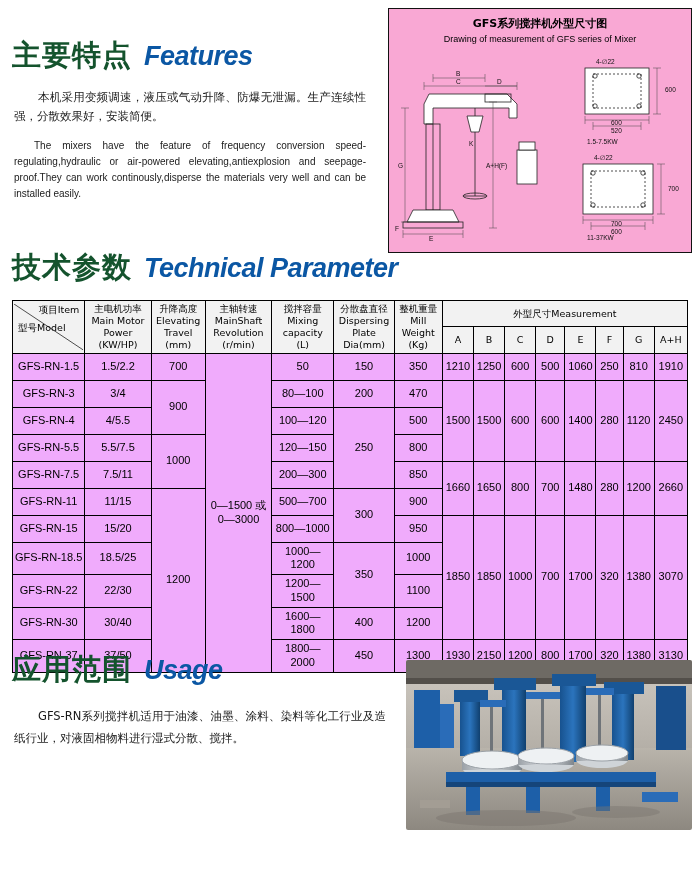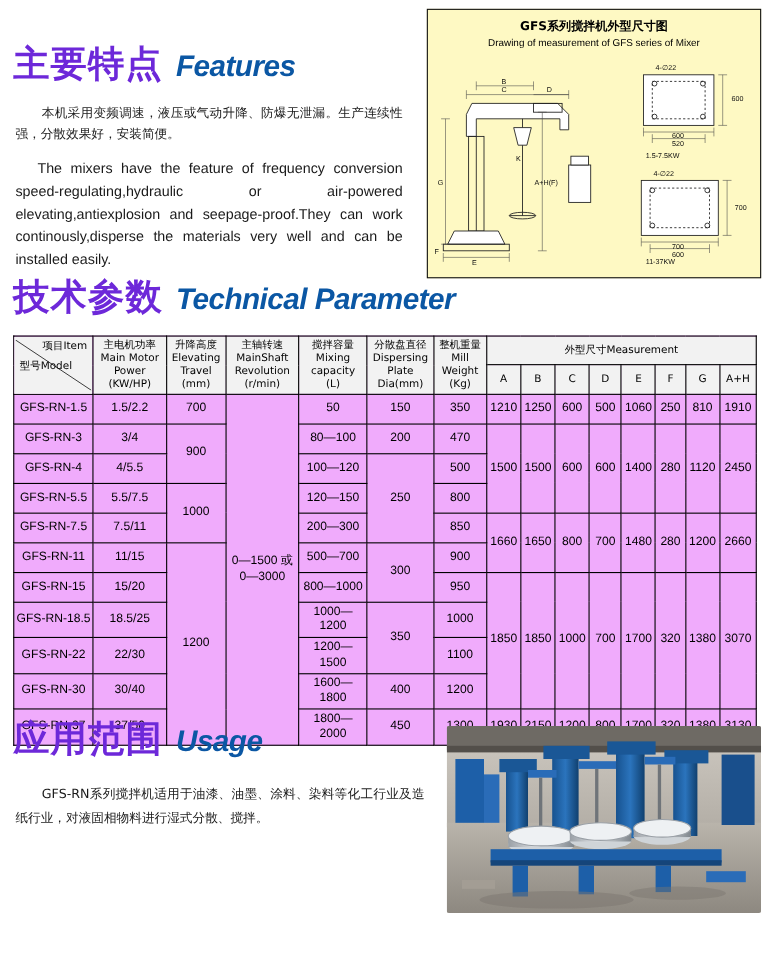--- a/index.html
+++ b/index.html
@@ -15,37 +15,37 @@
 
   
   .sec-head {
     display: flex;
     align-items: baseline;
     gap: 12px;
     padding-left: 12px;
   }
   .sec-head .cn {
     font-family: "DejaVu Sans", sans-serif;
-    font-size: 33px;
+    font-size: 29px;
     font-weight: bold;
-    color: #6d28d9;
+    color: #14532d;
     letter-spacing: 1px;
   }
   .sec-head .en {
     font-size: 27px;
     font-weight: bold;
     font-style: italic;
     color: #0b57a4;
     letter-spacing: -0.5px;
   }
 
   
   #features-section { position:absolute; top:36px; left:0; width:380px; }
   .para {
-    font-size: 13px;
+    font-size: 10px;
     line-height: 1.65;
     padding: 0 14px 0 14px;
     color: #1a1a1a;
     text-align: justify;
   }
   .para.cn {
     font-family: "DejaVu Sans", sans-serif;
     font-size: 11.5px;
     margin-top: 12px;
     text-indent: 24px;
@@ -55,21 +55,21 @@
     text-indent: 20px;
     line-height: 1.6;
   }
 
   
   #drawing-box {
     position: absolute;
     top: 8px; left: 388px;
     width: 304px; height: 245px;
     border: 1px solid #111;
-    background: #fef9c3;
+    background: #f9a8d4;
     overflow: hidden;
   }
   #drawing-box .dtitle {
     text-align: center;
     font-family: "DejaVu Sans", sans-serif;
     font-size: 11px;
     font-weight: bold;
     margin-top: 7px;
   }
   #drawing-box .dsub {

